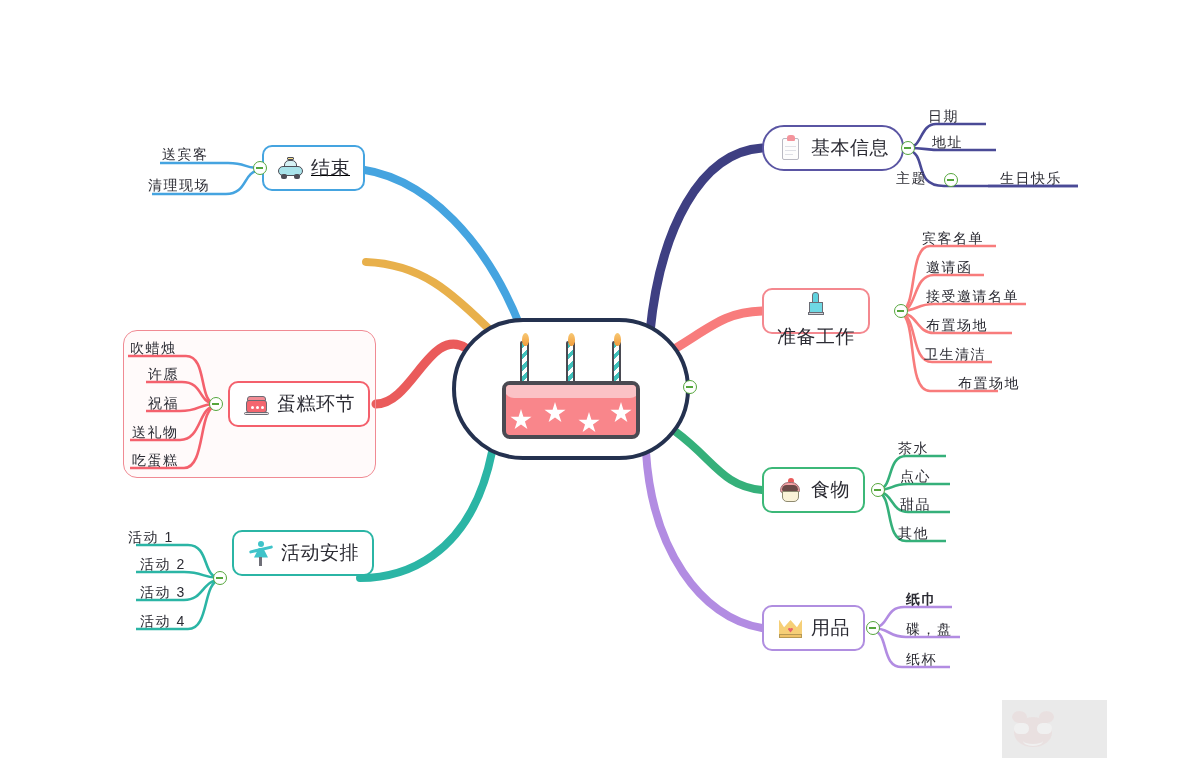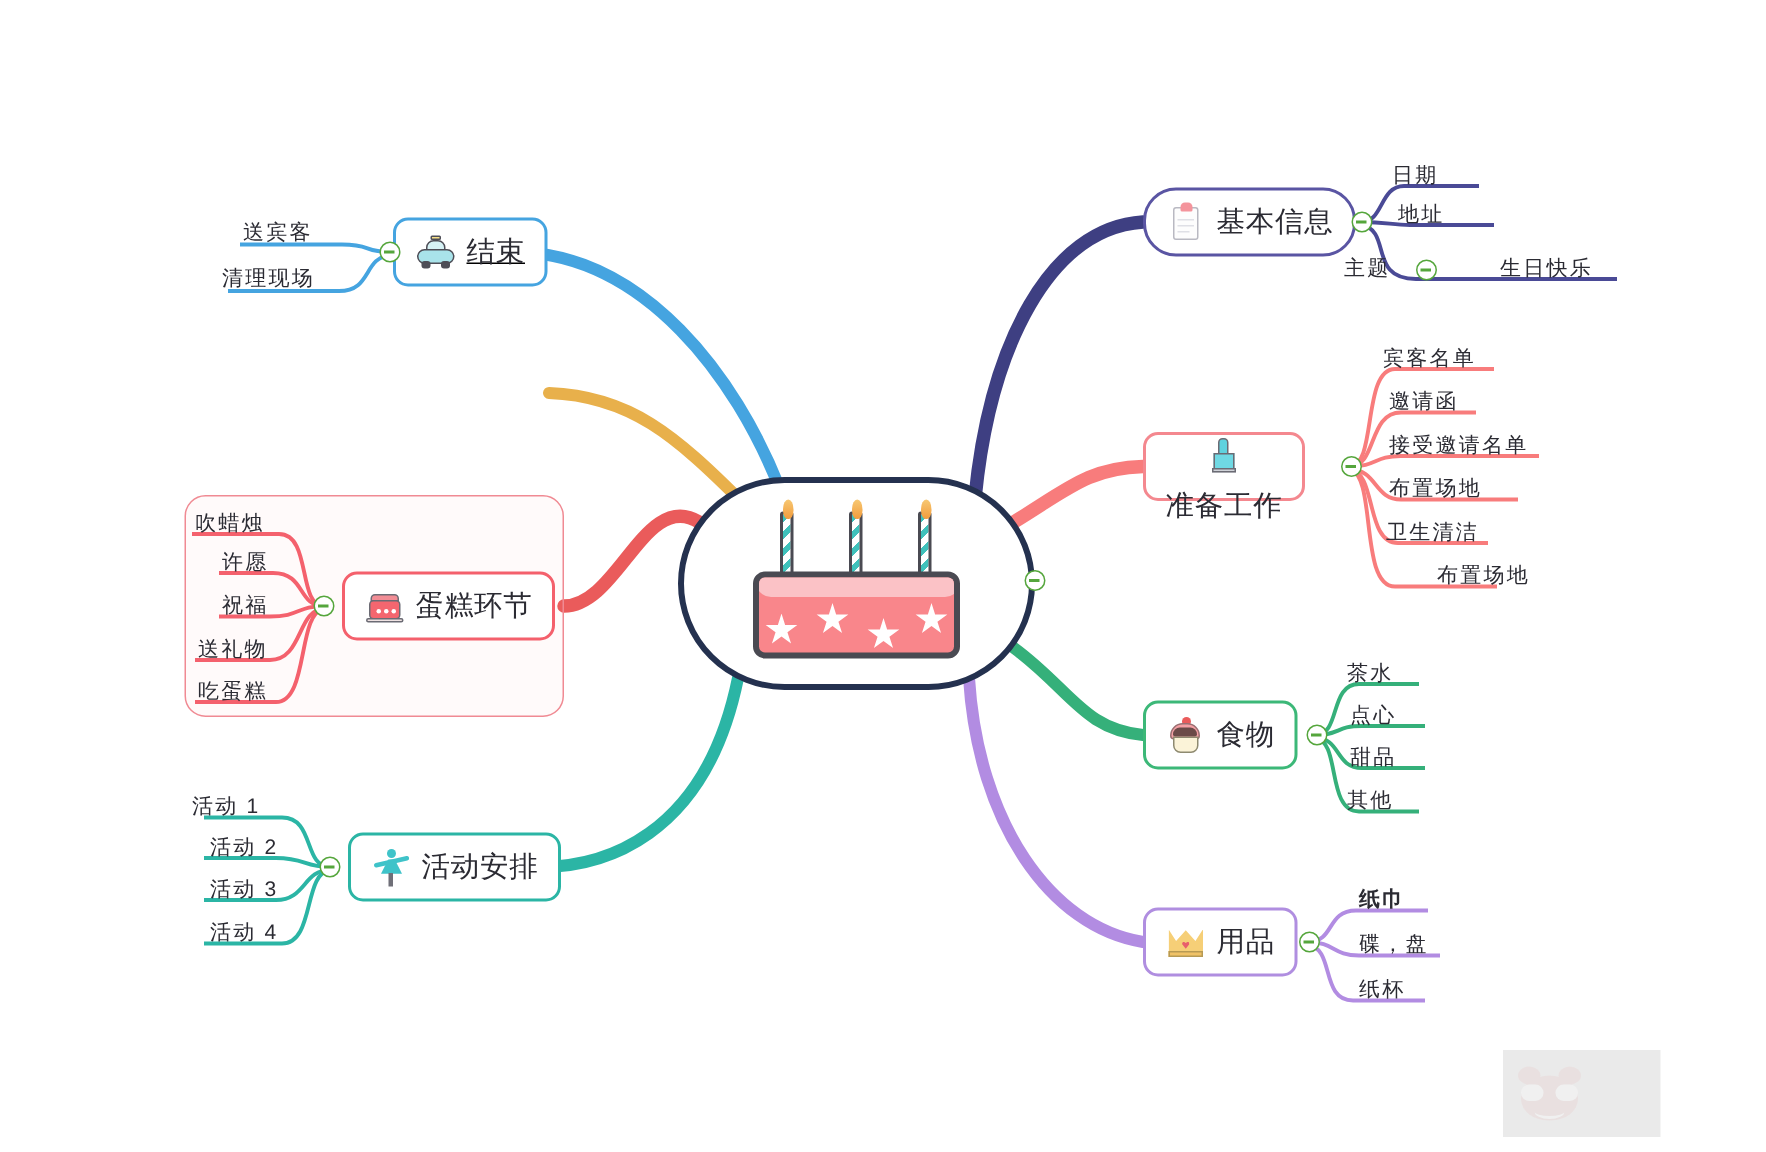--- a/index.html
+++ b/index.html
@@ -406,21 +406,21 @@
     </span>
     <span class="node-label">蛋糕环节</span>
   </div>
   <div class="toggle" style="left:209px; top:397px;"></div>
   <div class="leaf" style="left:130px; top:340px;">吹蜡烛</div>
   <div class="leaf" style="left:148px; top:366px;">许愿</div>
   <div class="leaf" style="left:148px; top:395px;">祝福</div>
   <div class="leaf" style="left:132px; top:424px;">送礼物</div>
   <div class="leaf" style="left:132px; top:452px;">吃蛋糕</div>
 
-  <div class="node" style="left:232px; top:555px; border-color:#2bb5a5;">
+  <div class="node" style="left:232px; top:530px; border-color:#2bb5a5;">
     <span class="node-icon">
       <span class="ic">
         <span class="ic-dan-head"></span>
         <span class="ic-dan-arm"></span>
         <span class="ic-dan-body"></span>
         <span class="ic-dan-leg"></span>
       </span>
     </span>
     <span class="node-label">活动安排</span>
   </div>

